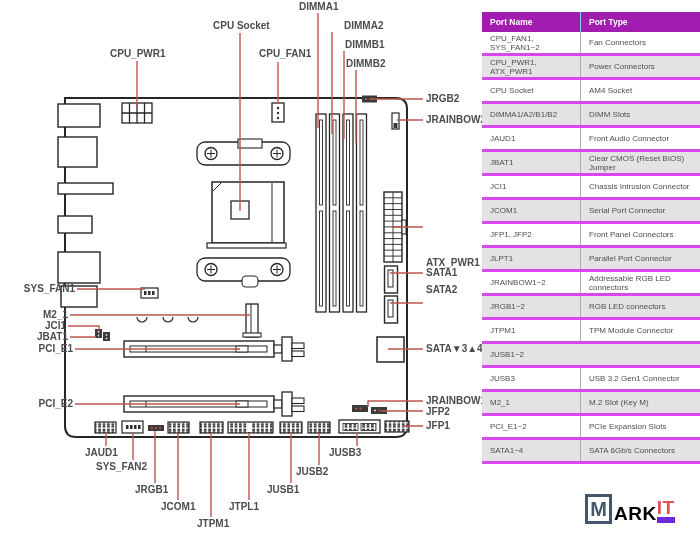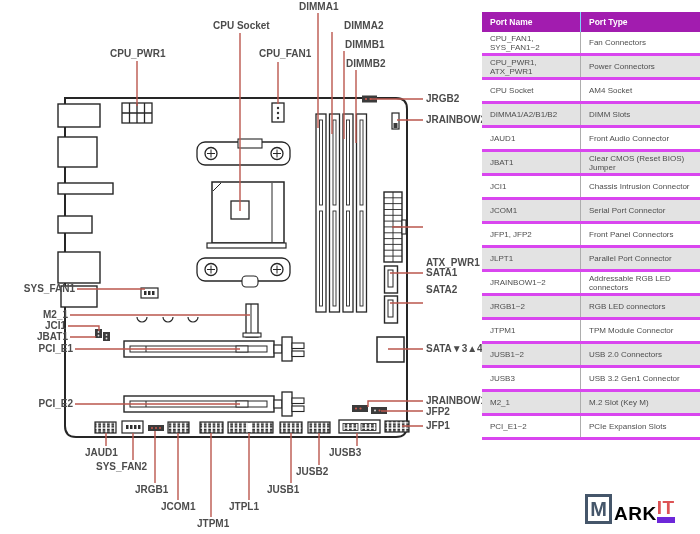--- a/index.html
+++ b/index.html
@@ -320,33 +320,36 @@
     <div class="trow">
         <div class="c1">JRGB1~2</div>
         <div class="c2">RGB LED connectors</div>
       </div>
     <div class="trow">
         <div class="c1">JTPM1</div>
         <div class="c2">TPM Module Connector</div>
       </div>
     <div class="trow">
         <div class="c1">JUSB1~2</div>
-        <div class="c2">USB 2.0 Connectors</div>
       </div>
     <div class="trow">
         <div class="c1">JUSB3</div>
         <div class="c2">USB 3.2 Gen1 Connector</div>
       </div>
     <div class="trow">
         <div class="c1">M2_1</div>
         <div class="c2">M.2 Slot (Key M)</div>
       </div>
     <div class="trow">
         <div class="c1">PCI_E1~2</div>
         <div class="c2">PCIe Expansion Slots</div>
+      </div>
+    <div class="trow">
+        <div class="c1">SATA1~4</div>
+        <div class="c2">SATA 6Gb/s Connectors</div>
       </div>
   </div>
 
   <div id="logo">
     <span class="logo-m">M</span>
     <span class="logo-ark">ARK</span>
     <span class="logo-it">IT</span>
   </div>
 
 </div>

